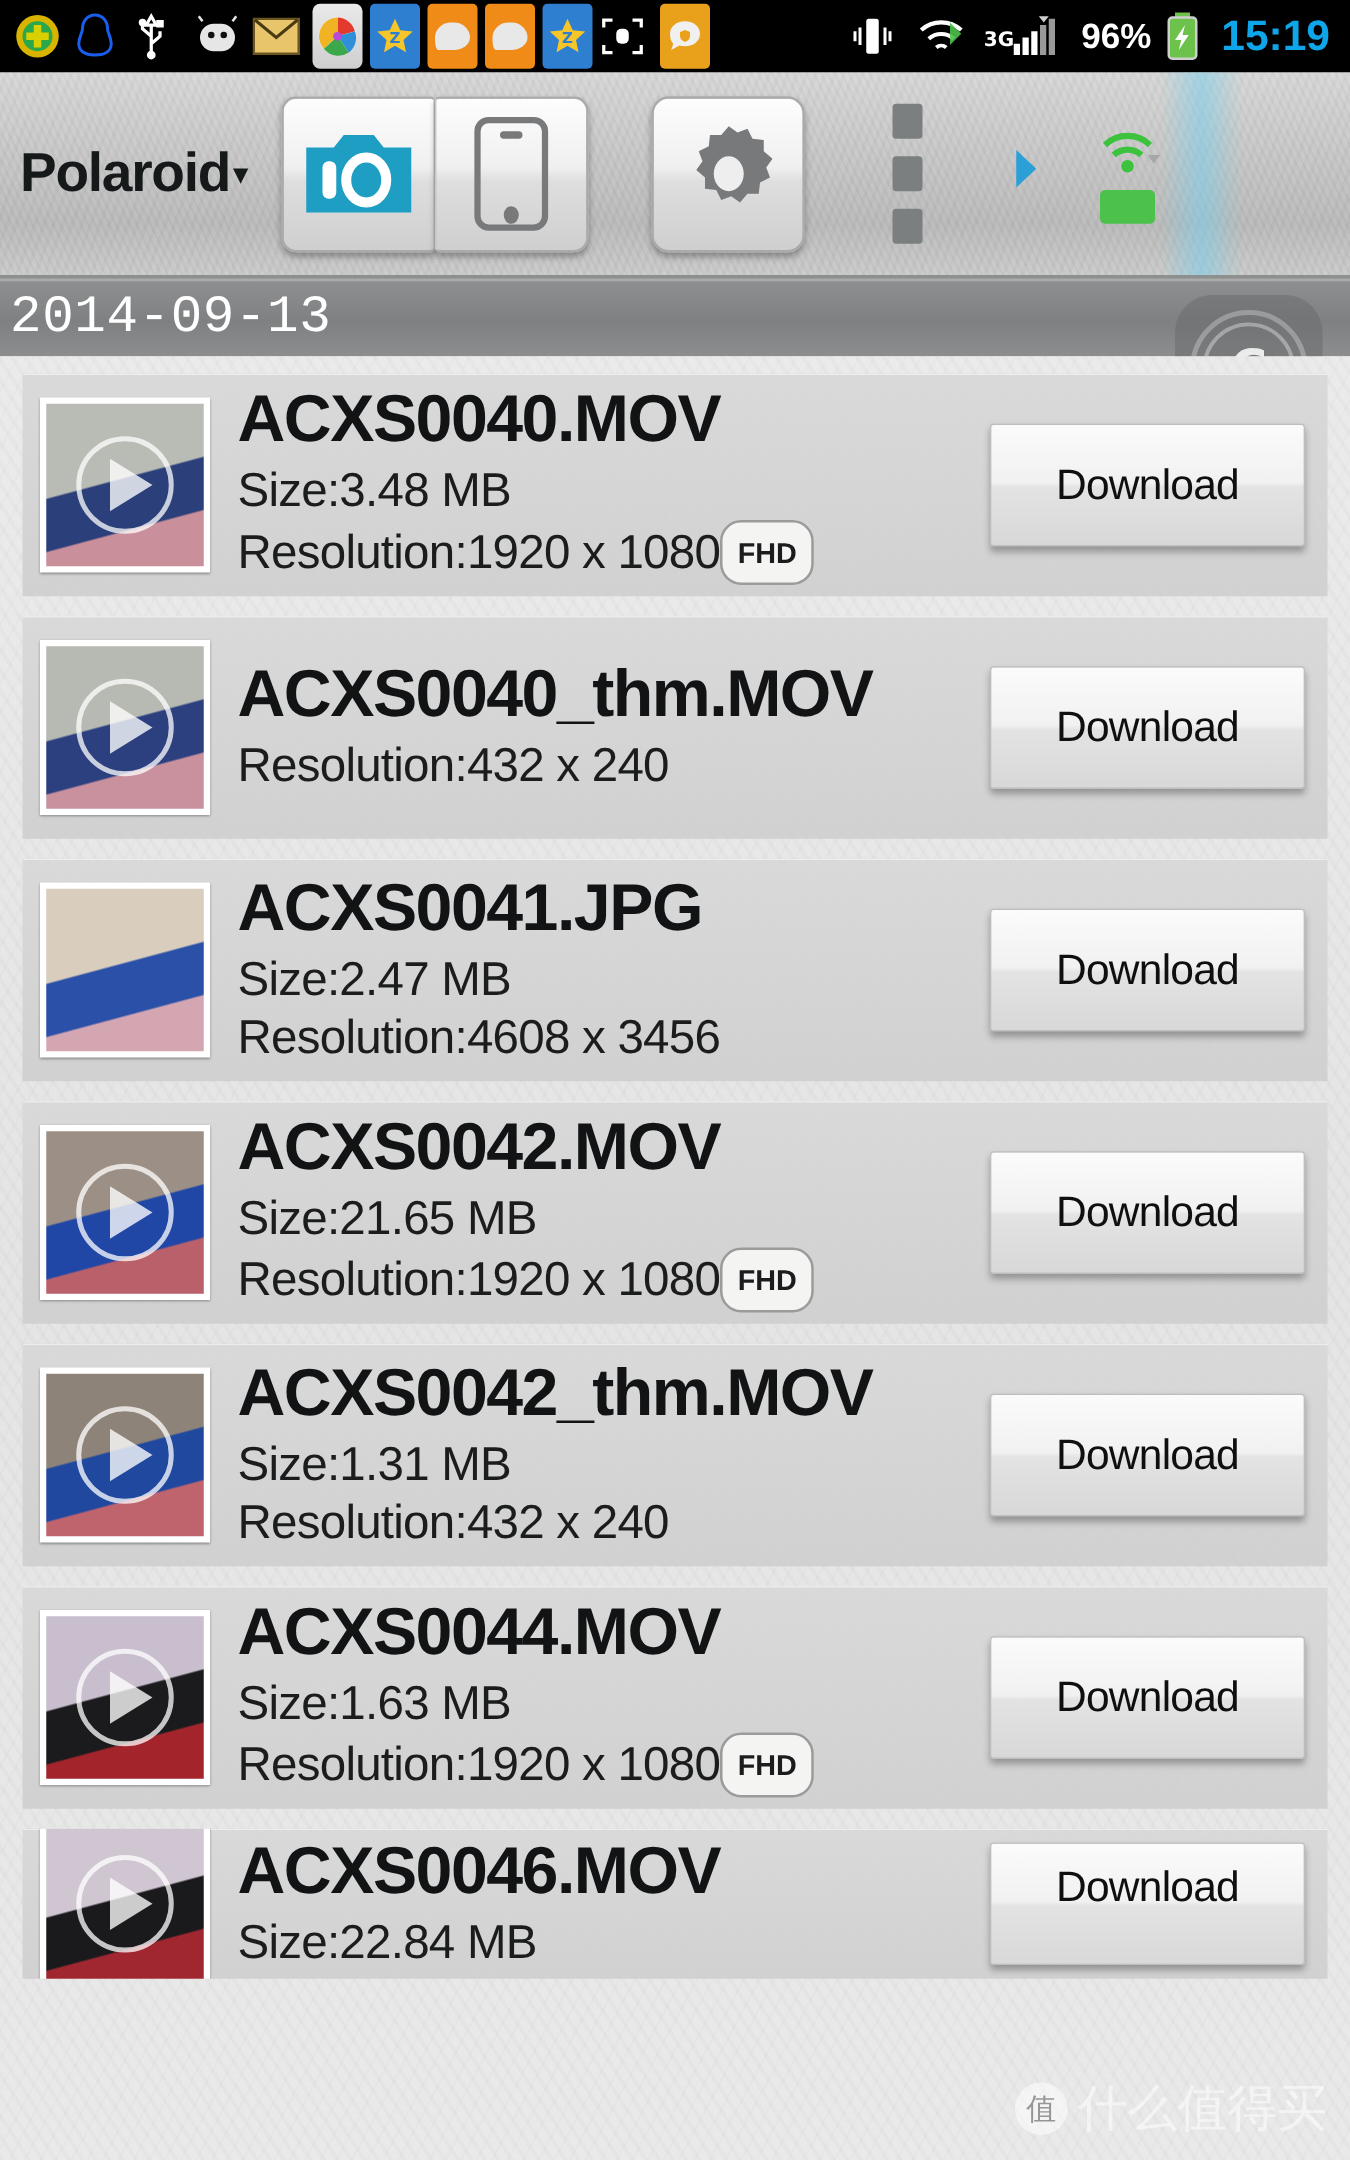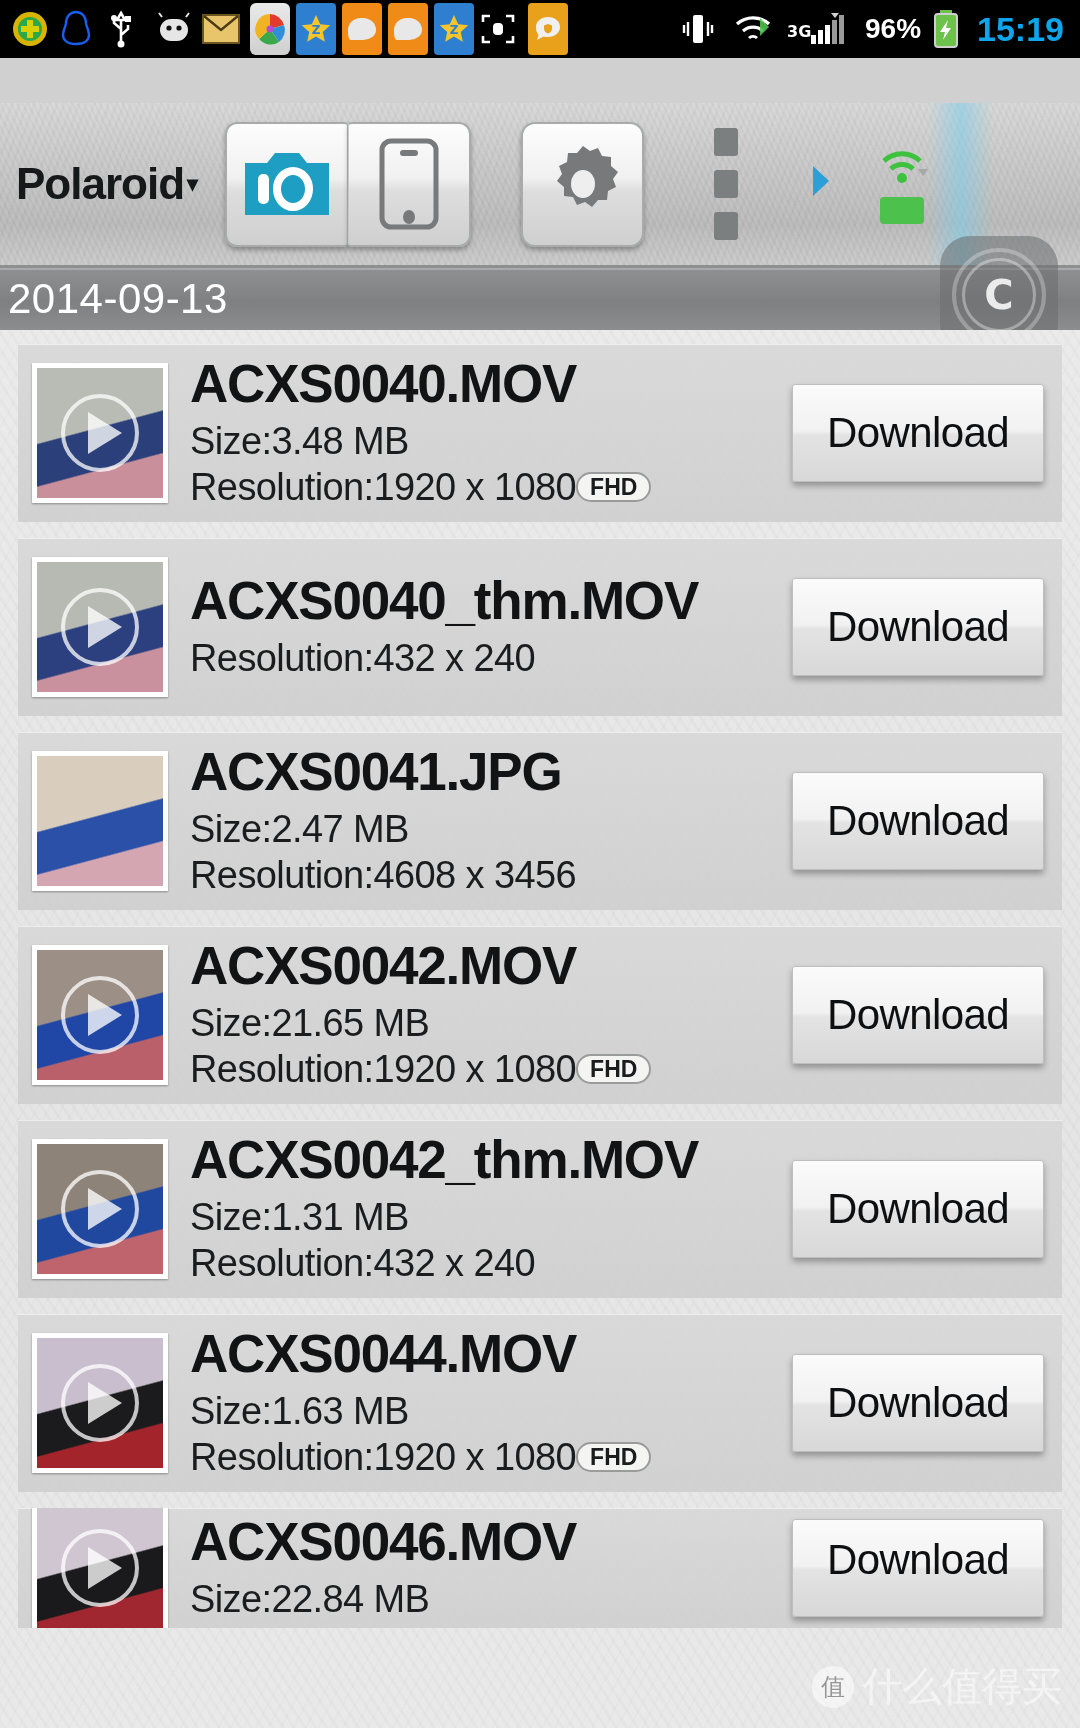--- a/index.html
+++ b/index.html
@@ -32,21 +32,20 @@
   
   .toolbar {
     position: relative; height: 165px; width: 100%;
     background:
       linear-gradient(90deg, rgba(255,255,255,0) 86%, rgba(120,205,235,0.55) 89%, rgba(255,255,255,0) 92%),
       repeating-linear-gradient(64deg, rgba(0,0,0,0.022) 0 2px, rgba(255,255,255,0.03) 2px 5px),
       repeating-linear-gradient(-70deg, rgba(0,0,0,0.02) 0 3px, rgba(255,255,255,0.02) 3px 7px),
       linear-gradient(180deg, #d6d7d6 0%, #c6c7c6 40%, #b9bab9 75%, #c9cac9 100%);
     display: flex; align-items: center;
     border-bottom: 3px solid #8e9090;
-    margin-top: 45px;
   }
   .brand { font-size: 44px; font-weight: bold; color: #16191a; margin-left: 16px;
            letter-spacing: -1px; display:flex; align-items:center; }
   .brand .caret { font-size: 22px; margin-left: 3px; }
 
   .btn-group { display:flex; margin-left: 28px; }
   .tbtn {
     width: 123px; height: 125px;
     background: linear-gradient(180deg,#fdfdfd 0%,#f0f0f0 45%,#dedede 55%,#cfcfcf 100%);
     border: 2px solid #a9abab;
@@ -62,21 +61,21 @@
   .wifi-stack { margin-left: 44px; display:flex; flex-direction:column; align-items:center; gap: 8px;}
   .greenbar { width: 44px; height: 27px; background:#4cc14c; border-radius:4px; }
 
   
   .datehdr {
     height: 62px; width: 100%;
     background: linear-gradient(180deg,#8e9091 0%,#7e8081 55%,#8b8d8e 100%);
     display:flex; align-items:center;
     box-shadow: inset 0 2px 0 rgba(255,255,255,.25);
   }
-  .datehdr span { font-size: 42px; color:#fff; margin-left: 8px; letter-spacing: 0.5px; }
+  .datehdr span { font-size: 42px; color:#fff; margin-left: 8px; letter-spacing: 0.5px; font-family: Liberation Mono, monospace; }
 
   
   .logo-badge {
     position: absolute; right: 22px; top: 236px;
     width: 118px; height: 118px; border-radius: 30px;
     background: rgba(105,108,110,0.55);
     display:flex; align-items:center; justify-content:center;
     pointer-events: none;
   }
   .logo-badge .ring {
@@ -135,32 +134,32 @@
   .meta { flex: 1; margin-left: 22px; min-width:0; }
   .fname {
     font-size: 53px; font-weight: bold; color:#121314;
     letter-spacing: -1.2px; white-space: nowrap;
     line-height: 1.06; margin-bottom: 6px;
   }
   .sub { font-size: 38px; color:#1b1c1d; letter-spacing:-0.6px; line-height: 1.22; white-space: nowrap; }
   .res-line { display:flex; align-items:center; gap: 0; }
   .fhd {
     display:inline-flex; align-items:center; justify-content:center;
-    height: 30px; padding: 0 12px; border-radius: 17px;
+    height: 52px; padding: 0 12px; border-radius: 17px;
     background:#f4f4f2; border: 2px solid #9a9c9c;
     font-size: 23px; font-weight: bold; color:#1b1c1d; letter-spacing: 0;
   }
   .dl {
     flex: 0 0 auto; margin-right: 18px;
     width: 252px; height: 98px;
     background: linear-gradient(180deg,#fbfbfb 0%, #f1f1f1 48%, #e3e3e3 52%, #d8d8d8 100%);
     border: 1px solid #bdbfbf; border-radius: 3px;
     display:flex; align-items:center; justify-content:center;
     box-shadow: 0 4px 6px rgba(0,0,0,.30);
-    font-size: 42px; color:#0e0f10; letter-spacing:-0.6px;
+    font-size: 34px; color:#0e0f10; letter-spacing:-0.6px;
   }
   .row.partial { height: 120px; overflow:hidden; margin-bottom: 0; }
   .row.partial .dl { align-items:flex-start; padding-top: 16px; }
 
   .watermark {
     position:absolute; right: 18px; bottom: 14px;
     display:flex; align-items:center; gap: 8px; opacity: .55;
     pointer-events:none;
   }
   .wm-circle {

